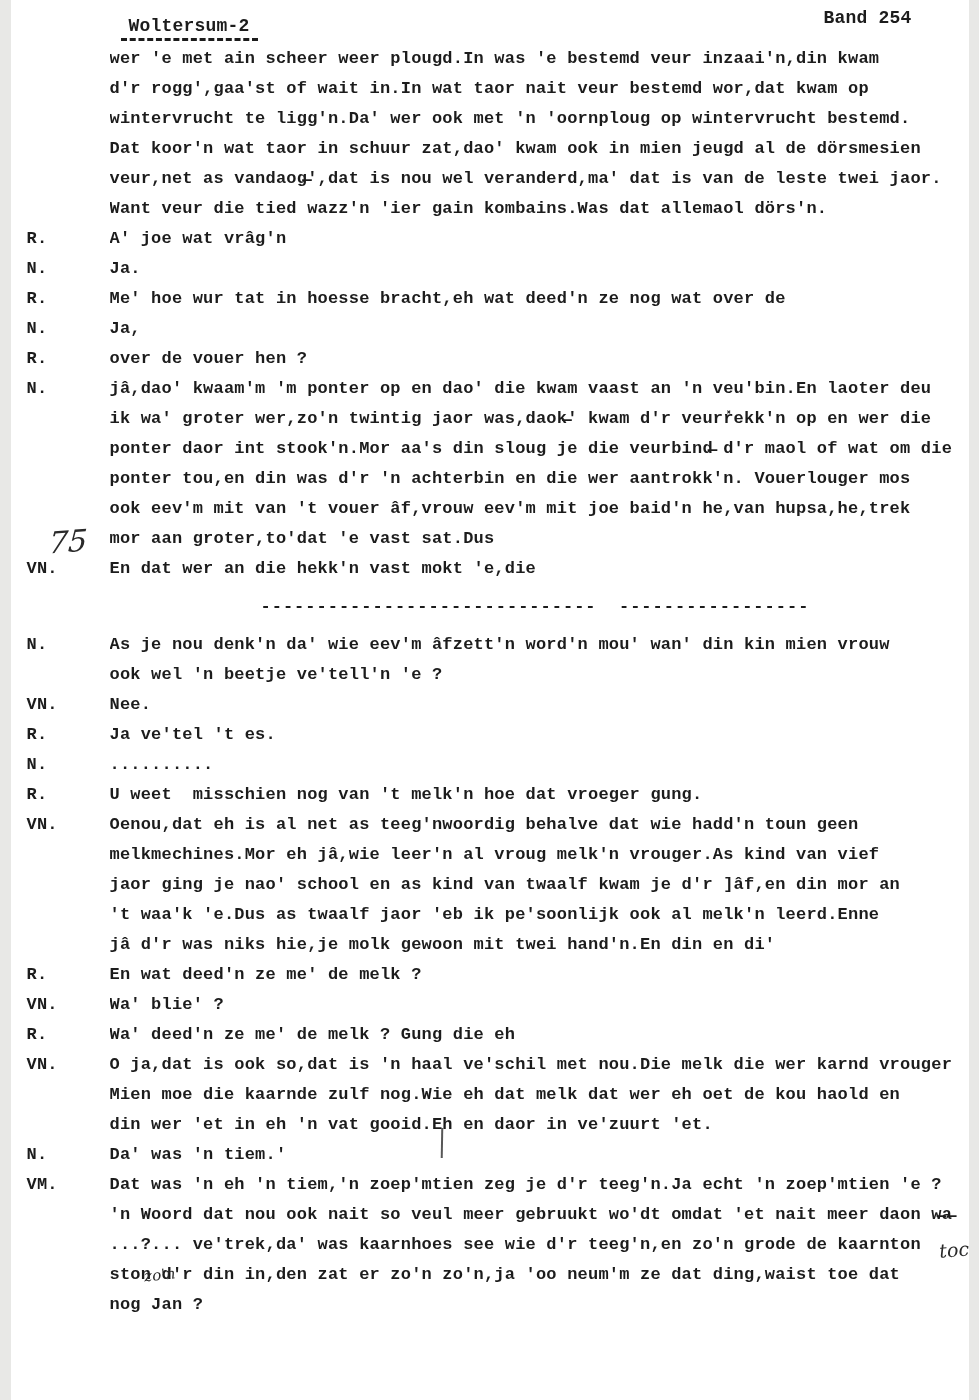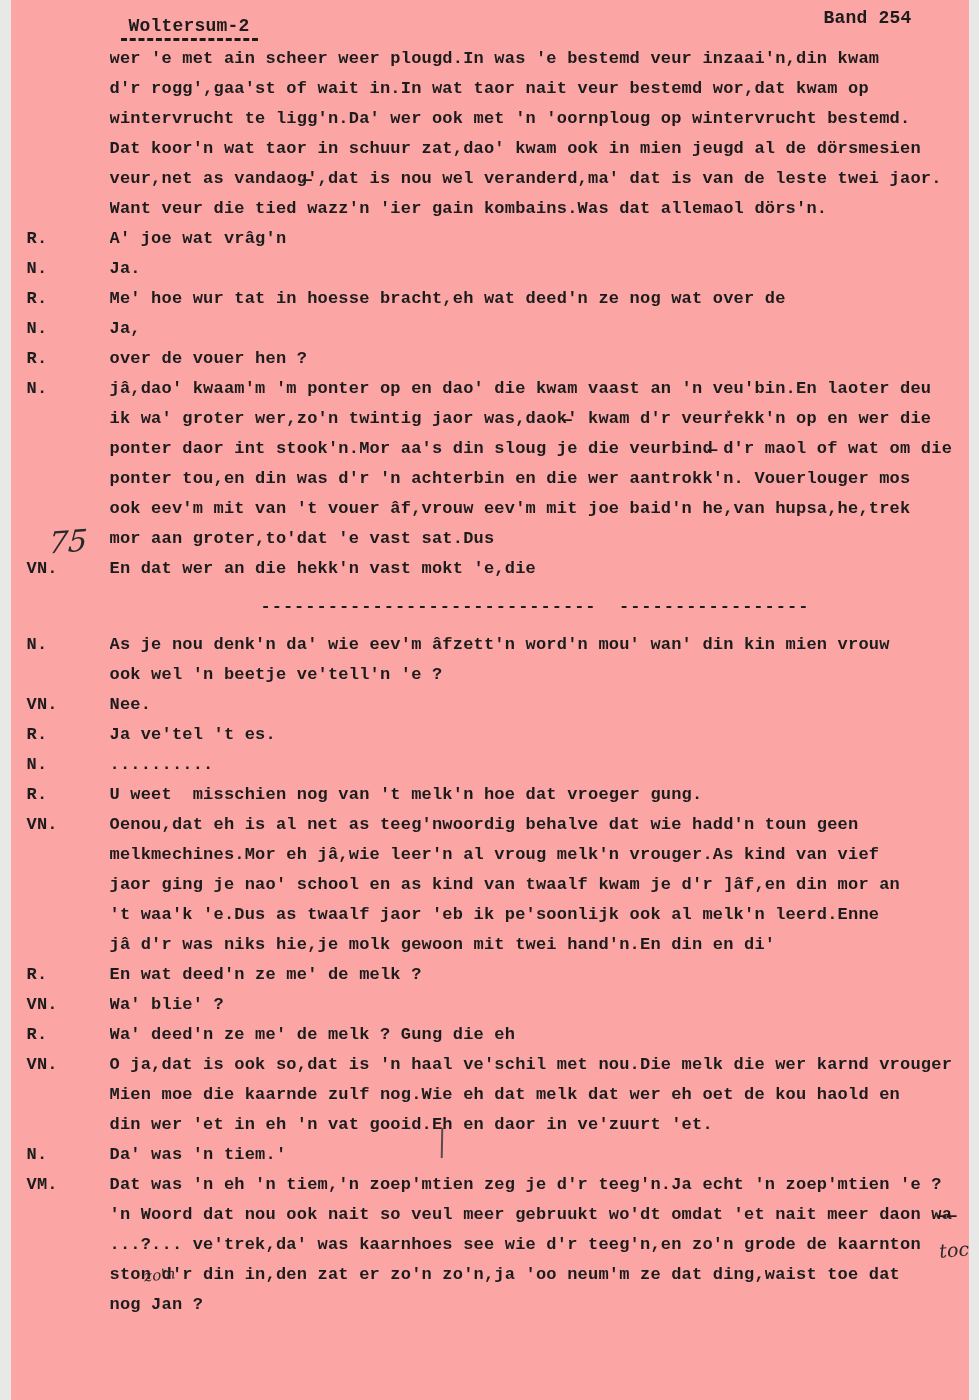--- a/index.html
+++ b/index.html
@@ -1,20 +1,20 @@
 <!DOCTYPE html>
 <html><head>
 <meta charset="utf-8">
 <style>
   html,body{margin:0;padding:0;background:#e8e8e6;}
   .page{
     position:relative;
     width:958px;height:1400px;
     margin:0 auto;
-    background:#fca5a5;
+    background:#ffffff;
     overflow:hidden;
     font-family:"Liberation Mono","DejaVu Sans Mono",monospace;
     font-weight:bold;
     color:#1c1c1c;
     letter-spacing:0.2px;
     text-decoration:underline;
   }
   .band{
     position:absolute;top:8px;left:813px;
     font-size:18px;

